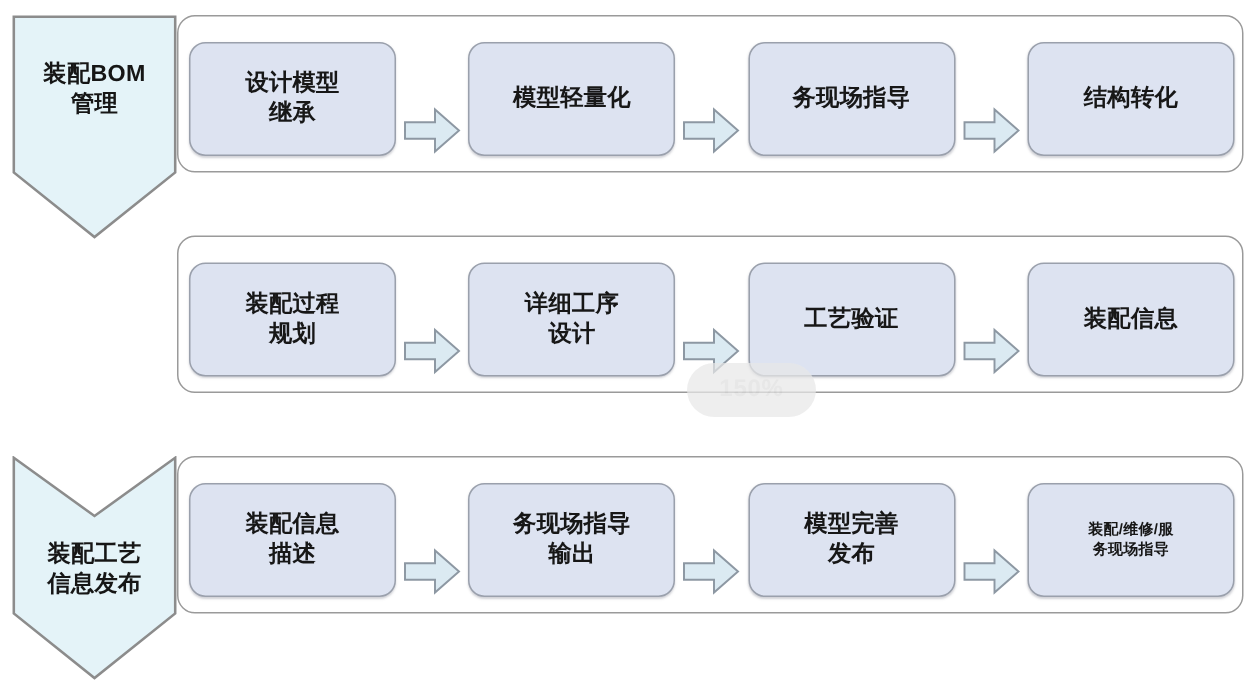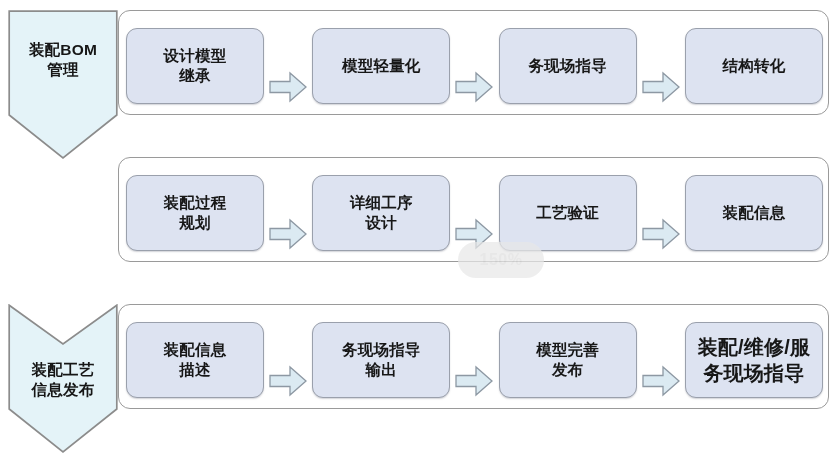--- a/index.html
+++ b/index.html
@@ -103,21 +103,21 @@
   }
   .step-text {
     font-size: 15.5px;
     font-weight: bold;
     color: #171717;
     line-height: 1.3;
     white-space: pre-line;
     letter-spacing: 0.2px;
   }
   .step-text.small {
-    font-size: 20px;
+    font-size: 10px;
   }
 
   .arrow {
     width: 40px;
     height: 34px;
     flex: 0 0 auto;
     display: block;
   }
 
   

